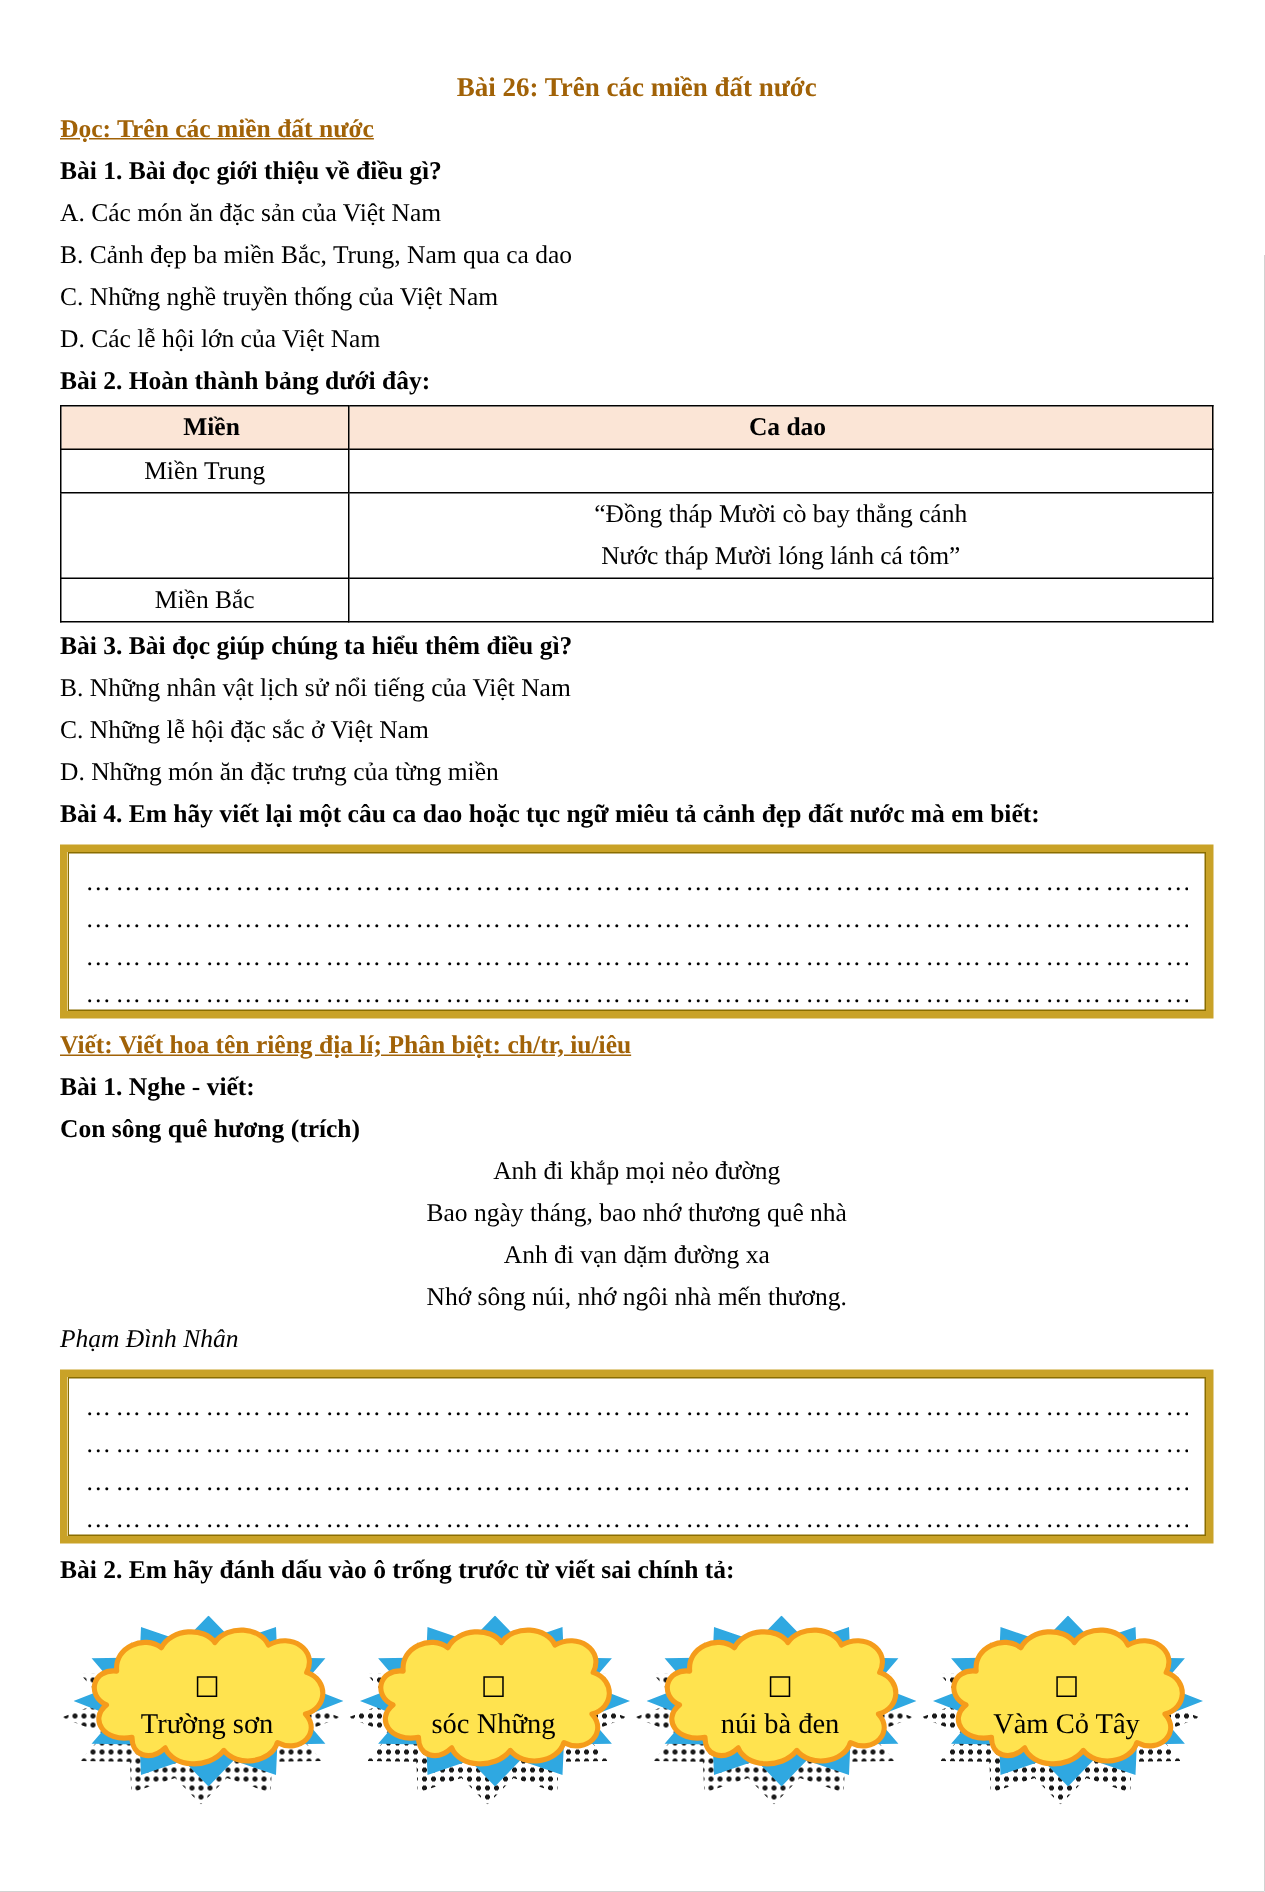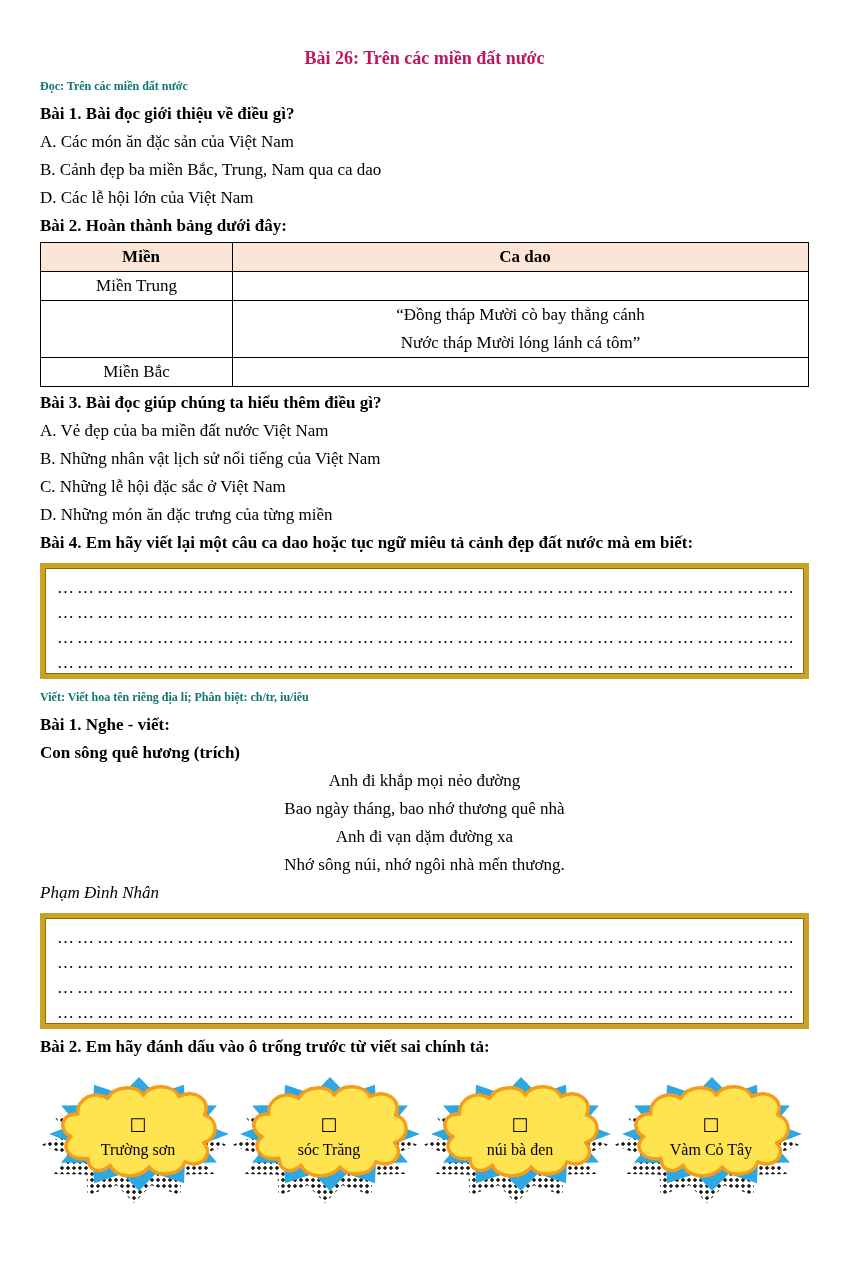--- a/index.html
+++ b/index.html
@@ -2,22 +2,22 @@
 <html><head>
 <meta charset="utf-8">
 <style>
   * { box-sizing: border-box; }
   body { margin: 0; background: #888; }
   .page {
     width: 843px; height: 1261px; margin: 0 auto; background: #fff;
     padding: 44px 34px 10px 40px; overflow: hidden;
     font-family: "Liberation Serif", serif; font-size: 17px; color: #000;
   }
-  .doc-title { text-align: center; color: #be185d; font-weight: bold; font-size: 18px; line-height: 28px; }
-  .section-heading { color: #0f766e; font-weight: bold; font-size: 12px; line-height: 28px; }
+  .doc-title { text-align: center; color: #a16207; font-weight: bold; font-size: 18px; line-height: 28px; }
+  .section-heading { color: #a16207; font-weight: bold; font-size: 17px; line-height: 28px; text-decoration: underline; }
   .ex-title { font-weight: bold; line-height: 28px; }
   .ex-title.justify { text-align: justify; }
   .option { line-height: 28px; }
 
   table.mien-table { border-collapse: collapse; width: 100%; margin: 2px 0; }
   table.mien-table th, table.mien-table td { border: 1px solid #000; padding: 0 6px; }
   table.mien-table th { background: #FBE5D6; font-weight: bold; text-align: center; height: 29px; padding-left: 15px; }
   .col-mien { width: 25%; }
   td.mien-cell { text-align: center; height: 29px; margin-top: 22px; }
   td.cadao-cell { text-align: center; }
@@ -46,34 +46,35 @@
     clip-path: var(--star);
     background-image: radial-gradient(circle, #1a1a1a 1.5px, transparent 1.8px);
     background-size: 6px 6px;
   }
   .star { position: absolute; left: 3px; top: 2px; width: 180px; height: 114px; z-index: 1;
     clip-path: var(--star); background: #2FA8E1; }
   .cloud-svg { position: absolute; left: 8px; top: 7px; width: 170px; height: 104px; z-index: 2; }
   .cloud-content { position: absolute; inset: 0; z-index: 3; display: flex; flex-direction: column;
     align-items: center; justify-content: center; gap: 0; }
   .checkbox-glyph { font-size: 19px; line-height: 22px; cursor: pointer; }
-  .cloud-word { font-size: 16px; line-height: 26px; }
+  .cloud-word { font-size: 19px; line-height: 26px; }
 </style>
 </head>
 <body>
 
 <div class="page">
 
   <div class="doc-title">Bài 26: Trên các miền đất nước</div>
 
   <div class="section-heading">Đọc: Trên các miền đất nước</div>
 
   <div class="ex-title">Bài 1. Bài đọc giới thiệu về điều gì?</div>
   <div class="option">A. Các món ăn đặc sản của Việt Nam</div>
   <div class="option">B. Cảnh đẹp ba miền Bắc, Trung, Nam qua ca dao</div>
+  <div class="option">C. Những nghề truyền thống của Việt Nam</div>
   <div class="option">D. Các lễ hội lớn của Việt Nam</div>
 
   <div class="ex-title">Bài 2. Hoàn thành bảng dưới đây:</div>
 
   <table class="mien-table">
     <tbody>
         <tr>
       <th class="col-mien">Miền</th>
       <th>Ca dao</th>
     </tr>
@@ -89,21 +90,20 @@
       </td>
     </tr>
     <tr>
       <td class="mien-cell">Miền Bắc</td>
       <td class="cadao-cell"></td>
     </tr>
   </tbody>
     </table>
 
   <div class="ex-title">Bài 3. Bài đọc giúp chúng ta hiểu thêm điều gì?</div>
-  <div class="option">A. Vẻ đẹp của ba miền đất nước Việt Nam</div>
   <div class="option">B. Những nhân vật lịch sử nổi tiếng của Việt Nam</div>
   <div class="option">C. Những lễ hội đặc sắc ở Việt Nam</div>
   <div class="option">D. Những món ăn đặc trưng của từng miền</div>
 
   <div class="ex-title justify">Bài 4. Em hãy viết lại một câu ca dao hoặc tục ngữ miêu tả cảnh đẹp đất nước mà em biết:</div>
 
   <div class="write-box">
     <div class="dots">…………………………………………………………………………………………………………………………………………………………</div>
     <div class="dots">…………………………………………………………………………………………………………………………………………………………</div>
     <div class="dots">…………………………………………………………………………………………………………………………………………………………</div>
@@ -144,21 +144,21 @@
     </div>
 
     <div class="cloud-item">
       <div class="halftone"></div>
       <div class="star"></div>
       <svg class="cloud-svg" viewBox="0 0 200 120" preserveAspectRatio="none">
         <path d="M 40,88 C 18,92 6,74 20,63 C 4,56 9,35 28,37 C 26,18 50,9 63,19 C 71,4 97,3 105,15 C 115,1 141,3 147,17 C 165,7 186,21 177,38 C 195,44 193,66 176,70 C 189,84 172,101 154,92 C 149,108 122,111 112,98 C 100,113 72,111 66,96 C 54,107 40,102 40,88 Z" fill="#FFE34F" stroke="#F59C1B" stroke-width="4" stroke-linejoin="round"></path>
       </svg>
       <div class="cloud-content">
         <span class="checkbox-glyph">☐</span>
-        <span class="cloud-word">sóc Trăng</span>
+        <span class="cloud-word">sóc Những</span>
       </div>
     </div>
 
     <div class="cloud-item">
       <div class="halftone"></div>
       <div class="star"></div>
       <svg class="cloud-svg" viewBox="0 0 200 120" preserveAspectRatio="none">
         <path d="M 40,88 C 18,92 6,74 20,63 C 4,56 9,35 28,37 C 26,18 50,9 63,19 C 71,4 97,3 105,15 C 115,1 141,3 147,17 C 165,7 186,21 177,38 C 195,44 193,66 176,70 C 189,84 172,101 154,92 C 149,108 122,111 112,98 C 100,113 72,111 66,96 C 54,107 40,102 40,88 Z" fill="#FFE34F" stroke="#F59C1B" stroke-width="4" stroke-linejoin="round"></path>
       </svg>
       <div class="cloud-content">

